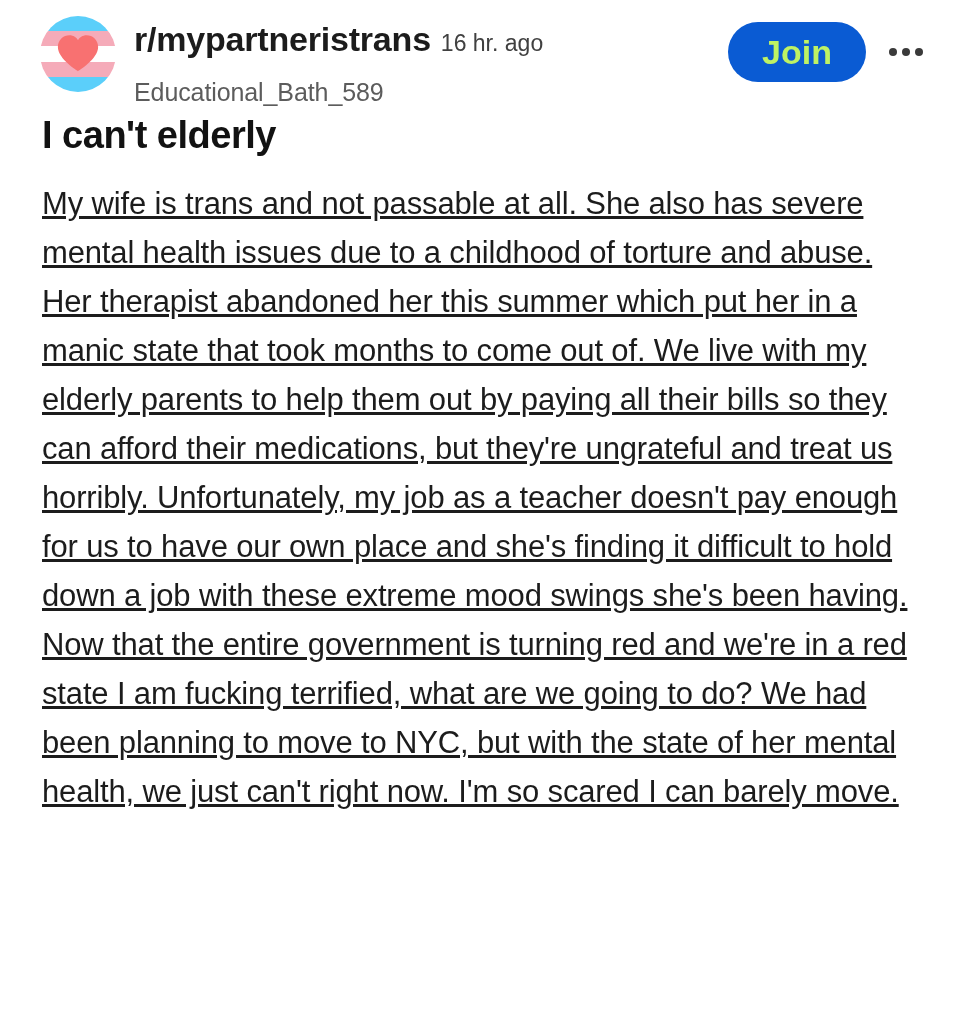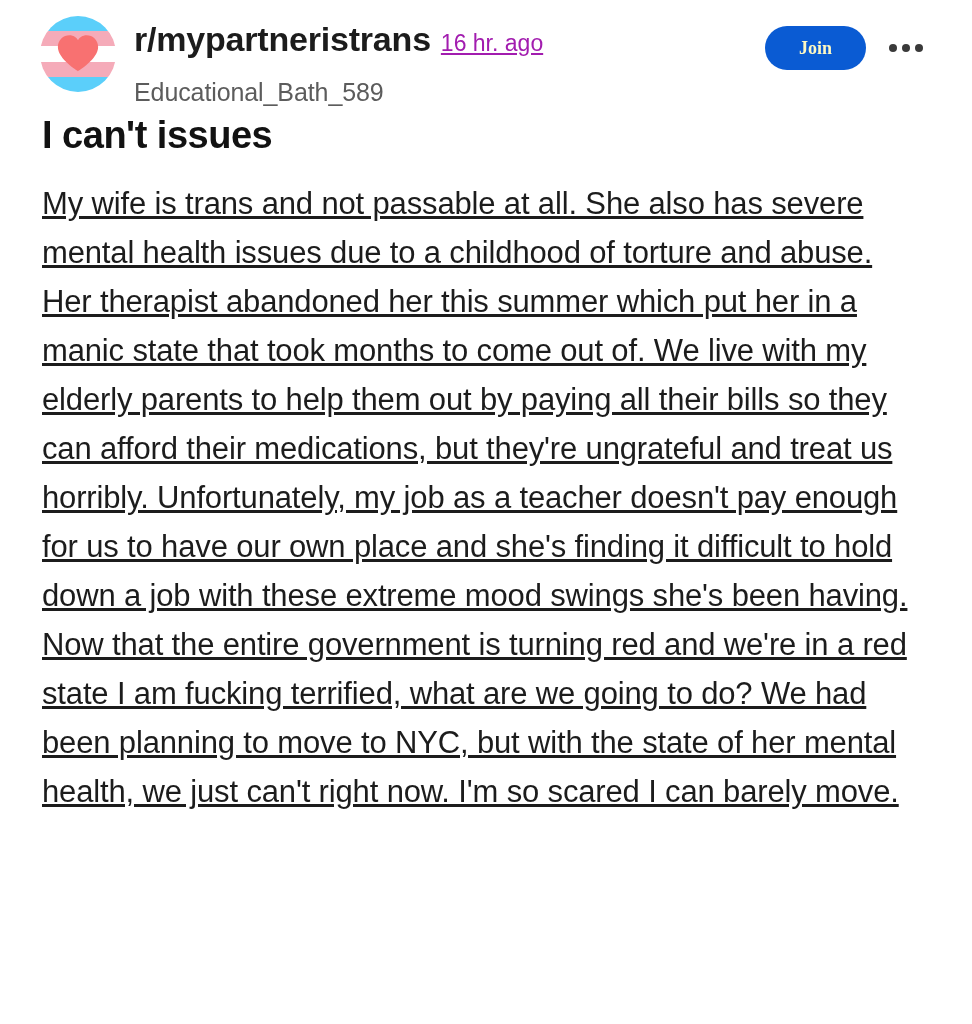--- a/index.html
+++ b/index.html
@@ -68,43 +68,42 @@
     white-space: nowrap;
   }
   .subreddit {
     font-size: 34px;
     font-weight: bold;
     color: #1c1c1c;
     letter-spacing: -0.2px;
   }
   .timestamp {
     font-size: 23px;
-    color: #a21caf;
-    text-decoration: underline;
+    color: #404040;
   }
   .username {
     font-size: 25px;
     color: #5c5c5c;
     margin-top: 19px;
     letter-spacing: -0.1px;
   }
   .header-actions {
     display: flex;
     align-items: center;
     gap: 14px;
     padding-top: 6px;
   }
   .join-btn {
     background: #0a5bd3;
-    color: #fef9c3;
+    color: #bef264;
     border: none;
     border-radius: 999px;
-    font-size: 18px;
+    font-size: 34px;
     font-weight: bold;
-    font-family: Liberation Serif, serif;
+    font-family: Liberation Sans, sans-serif;
     padding: 13px 34px;
     cursor: pointer;
     line-height: 1;
   }
   .more-btn {
     width: 52px;
     height: 52px;
     display: flex;
     align-items: center;
     justify-content: center;
@@ -168,17 +167,17 @@
       <button class="join-btn">Join</button>
       <button class="more-btn">
         <span></span>
           <span></span>
           <span></span>
       </button>
     </div>
 
   </div>
 
-  <h1 class="post-title">I can't issues</h1>
+  <h1 class="post-title">I can't elderly</h1>
 
   <div class="post-body">My wife is trans and not passable at all. She also has severe mental health issues due to a childhood of torture and abuse. Her therapist abandoned her this summer which put her in a manic state that took months to come out of. We live with my elderly parents to help them out by paying all their bills so they can afford their medications, but they're ungrateful and treat us horribly. Unfortunately, my job as a teacher doesn't pay enough for us to have our own place and she's finding it difficult to hold down a job with these extreme mood swings she's been having. Now that the entire government is turning red and we're in a red state I am fucking terrified, what are we going to do? We had been planning to move to NYC, but with the state of her mental health, we just can't right now. I'm so scared I can barely move.</div>
 
 </div>
 
 </body></html>

